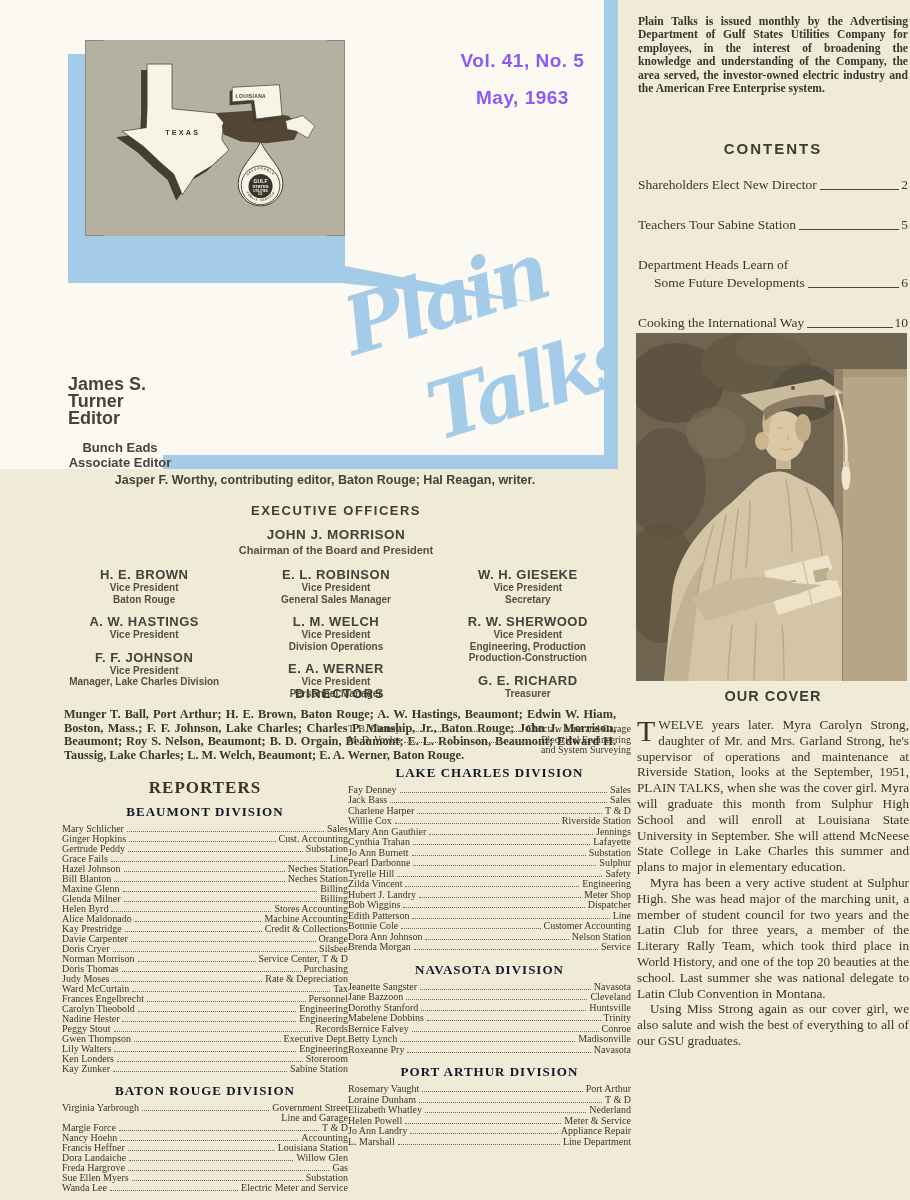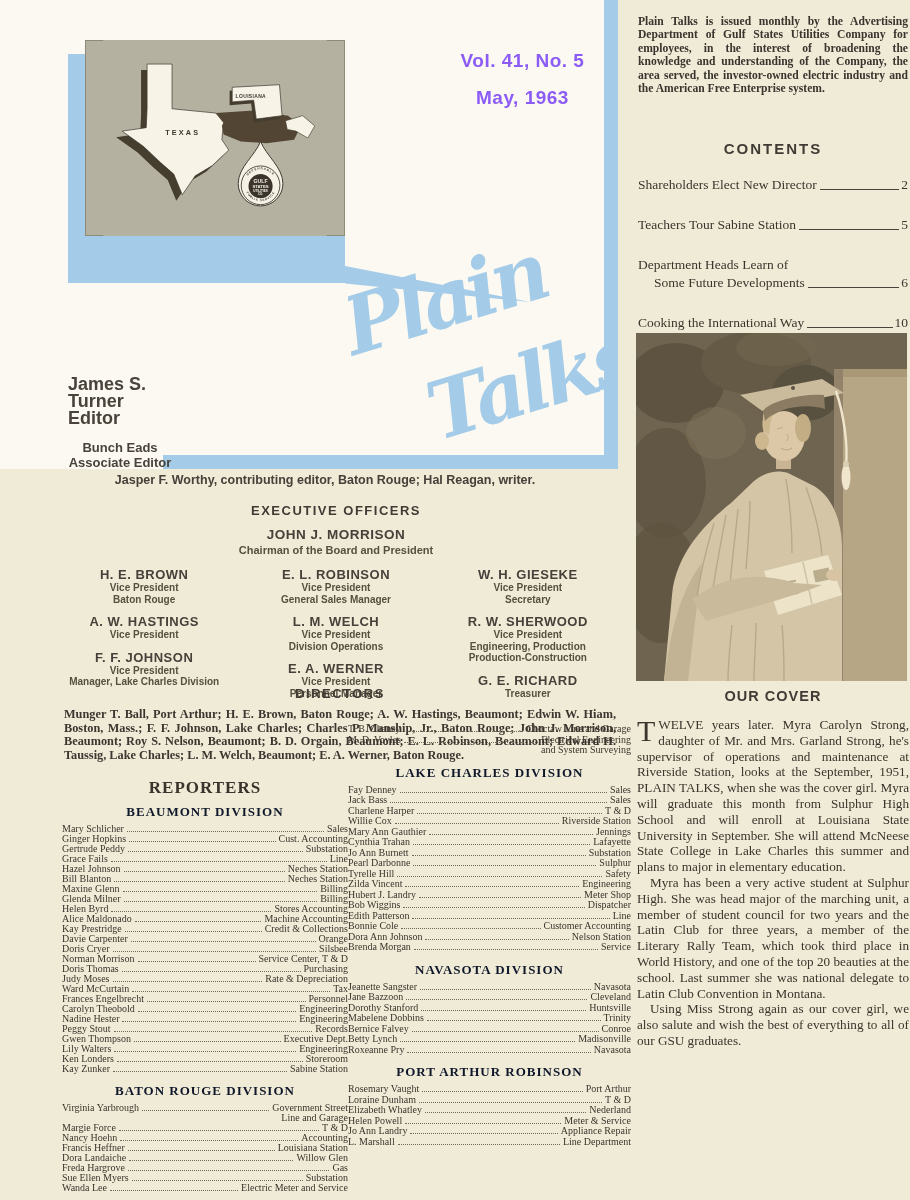--- a/index.html
+++ b/index.html
@@ -515,21 +515,21 @@
           <span class="rname">Betty Lynch</span>
           <span class="rdots"></span>
           <span class="rval">Madisonville</span>
         </div>
         <div class="rrow">
           <span class="rname">Roxeanne Pry</span>
           <span class="rdots"></span>
           <span class="rval">Navasota</span>
         </div>
       </div>
-    <div class="div-head">PORT ARTHUR ROBINSON</div>
+    <div class="div-head">PORT ARTHUR DIVISION</div>
     <div>
         <div class="rrow">
           <span class="rname">Rosemary Vaught</span>
           <span class="rdots"></span>
           <span class="rval">Port Arthur</span>
         </div>
         <div class="rrow">
           <span class="rname">Loraine Dunham</span>
           <span class="rdots"></span>
           <span class="rval">T &amp; D</span>

